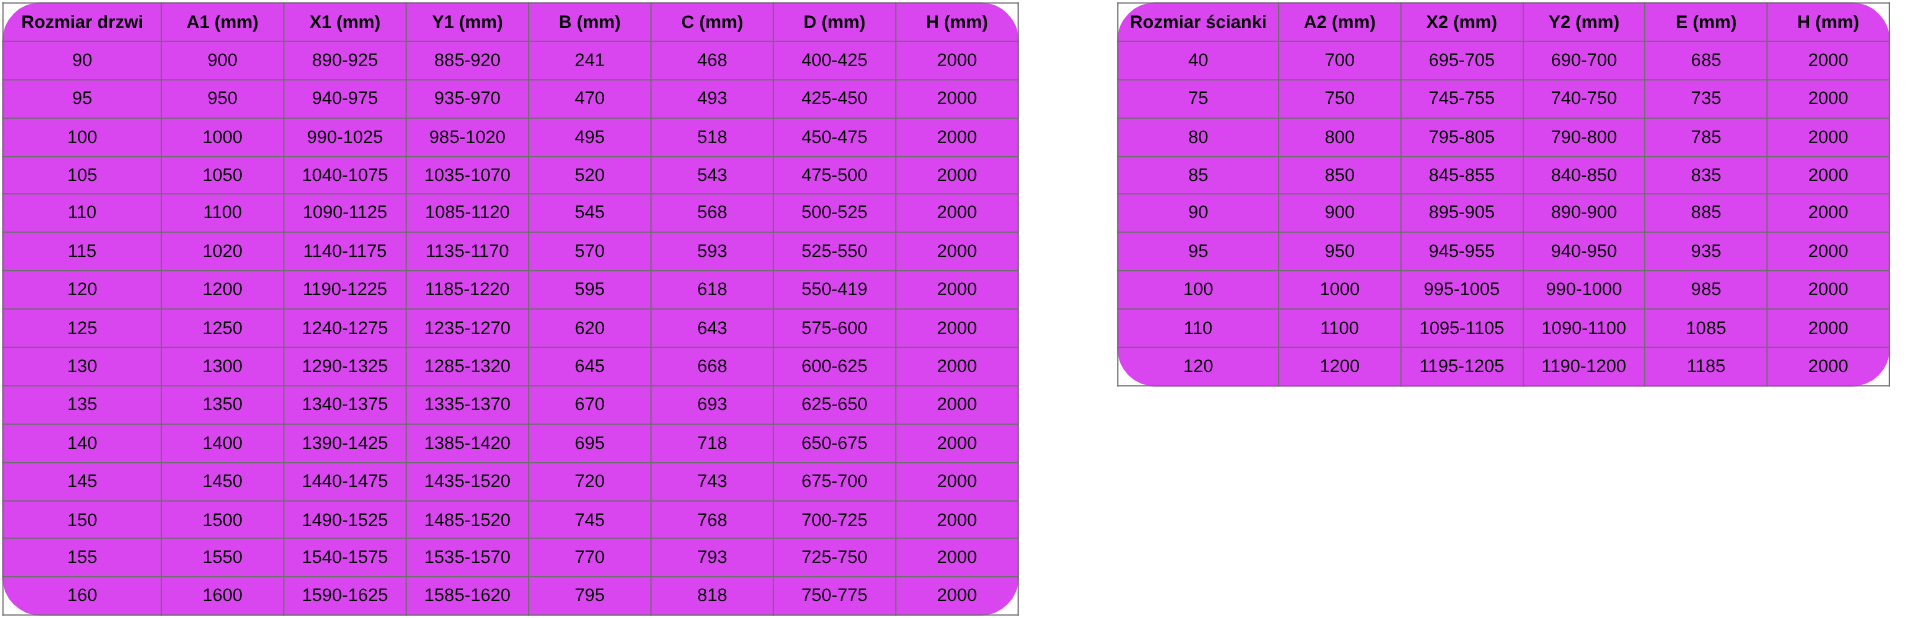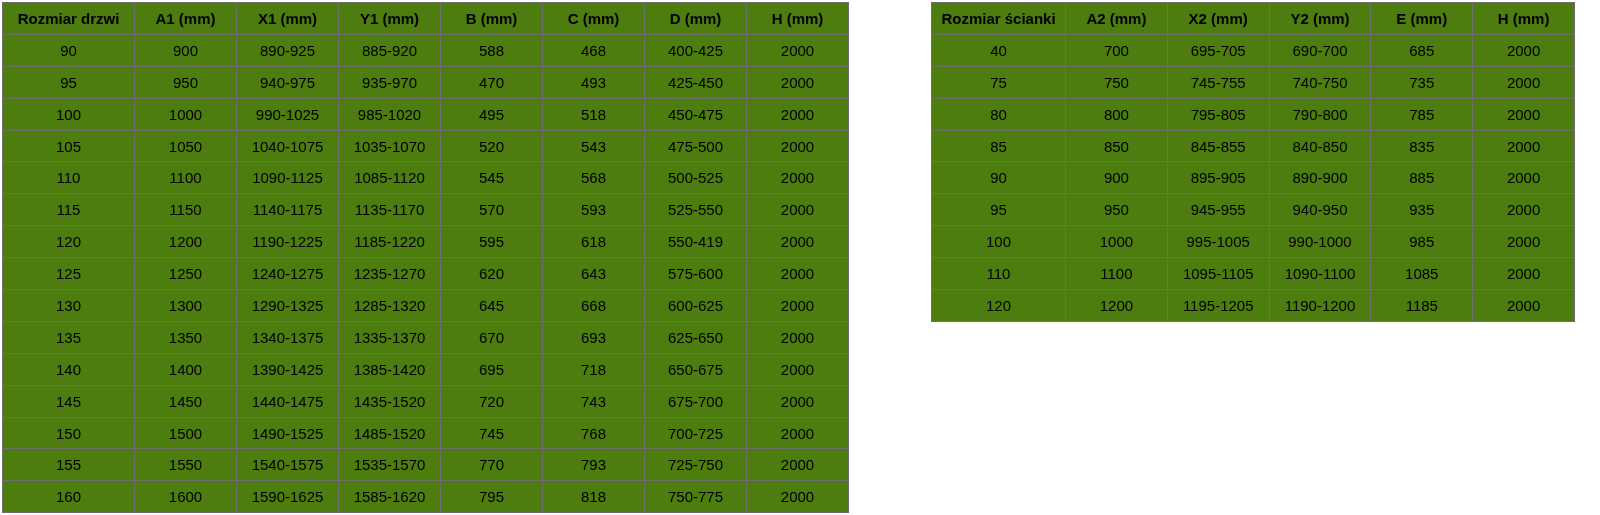--- a/index.html
+++ b/index.html
@@ -12,21 +12,22 @@
     background: #ffffff;
     position: relative;
     font-family: "Liberation Sans", sans-serif;
     color: #000000;
   }
   .size-table {
     border-collapse: collapse;
     table-layout: fixed;
     position: absolute;
     top: 2px;
-    background: #4d7c0f;
+    background: #d946ef;
+    border-radius: 32px;
   }
   #door-table {
     left: 2px;
     width: 847px;
   }
   #wall-table {
     left: 931px;
     width: 644px;
   }
   .size-table th,
@@ -66,21 +67,21 @@
         <th>D (mm)</th>
         <th>H (mm)</th>
       </tr>
     </thead>
   <tbody>
       <tr>
         <td>90</td>
         <td>900</td>
         <td>890-925</td>
         <td>885-920</td>
-        <td>588</td>
+        <td>241</td>
         <td>468</td>
         <td>400-425</td>
         <td>2000</td>
       </tr>
       <tr>
         <td>95</td>
         <td>950</td>
         <td>940-975</td>
         <td>935-970</td>
         <td>470</td>
@@ -113,21 +114,21 @@
         <td>1100</td>
         <td>1090-1125</td>
         <td>1085-1120</td>
         <td>545</td>
         <td>568</td>
         <td>500-525</td>
         <td>2000</td>
       </tr>
       <tr>
         <td>115</td>
-        <td>1150</td>
+        <td>1020</td>
         <td>1140-1175</td>
         <td>1135-1170</td>
         <td>570</td>
         <td>593</td>
         <td>525-550</td>
         <td>2000</td>
       </tr>
       <tr>
         <td>120</td>
         <td>1200</td>

